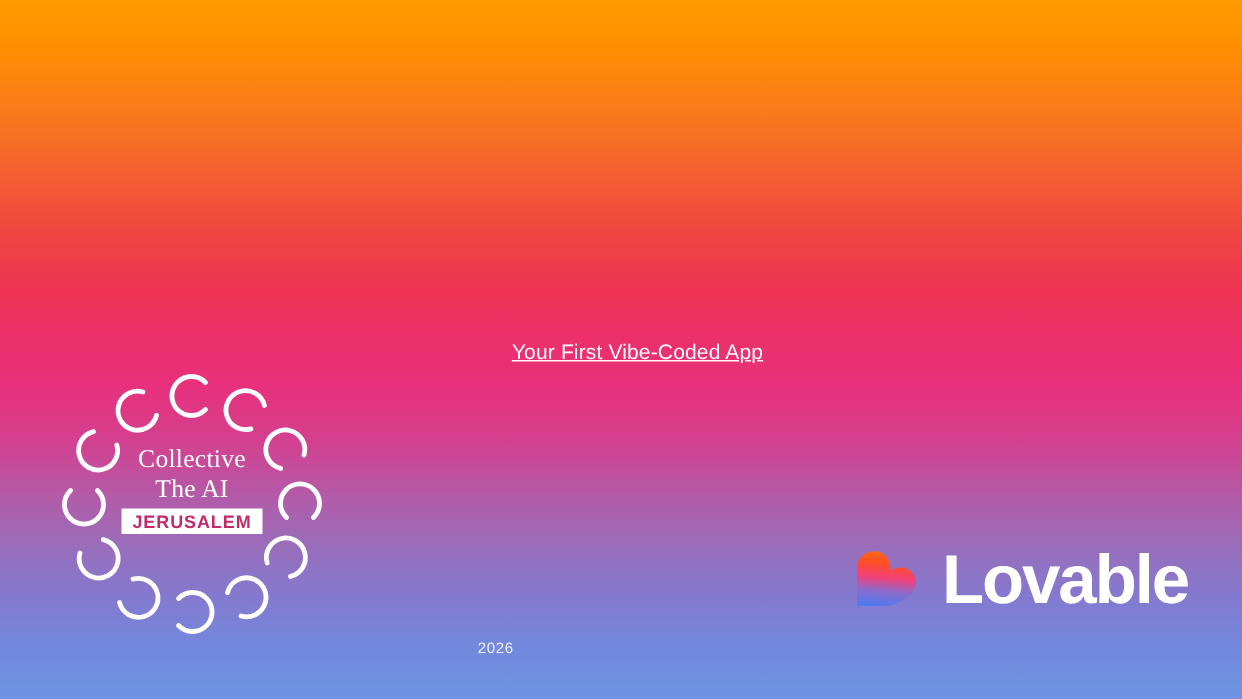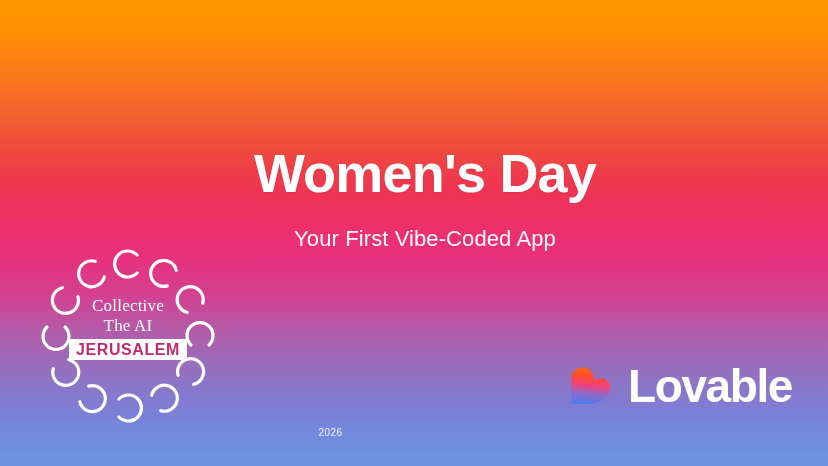--- a/index.html
+++ b/index.html
@@ -44,25 +44,26 @@
     color: #ffffff;
     font-size: 54px;
     line-height: 1.15;
     font-weight: 700;
     letter-spacing: -0.8px;
     margin: 0;
     text-shadow: 0 1px 2px rgba(120, 20, 60, 0.10);
   }
   .slide-subtitle {
     color: #ffffff;
-    font-size: 22px;
+    font-size: 14px;
     font-weight: 400;
     letter-spacing: 0.1px;
     margin: 22px 0 0 0;
     opacity: 0.97;
+    text-decoration: underline;
   }
 
   
   .collective-logo {
     position: absolute;
     left: 48px;
     top: 256px;
     width: 160px;
     height: 160px;
   }
@@ -88,21 +89,21 @@
     line-height: 1.16;
     letter-spacing: 0.2px;
     white-space: nowrap;
   }
   .logo-badge {
     display: inline-block;
     margin-top: 4px;
     background: #ffffff;
     color: #C22A6B;
     font-family: "Liberation Sans", sans-serif;
-    font-size: 16px;
+    font-size: 12px;
     font-weight: 700;
     letter-spacing: 0.6px;
     padding: 2.5px 7px 2px 7px;
     line-height: 1;
   }
 
   
   .lovable-logo {
     position: absolute;
     left: 566px;
@@ -138,21 +139,21 @@
     opacity: 0.9;
   }
 </style>
 </head>
 <body>
 
 <div class="slide">
 
   <div class="title-block">
     <h1 class="slide-title">
-      <span>Women's Day</span><br>
+      <br>
     </h1>
     <p class="slide-subtitle">Your First Vibe-Coded App</p>
   </div>
 
   <div class="collective-logo">
     <svg viewBox="0 0 160 160" aria-hidden="true">
       <g fill="none" stroke="#ffffff" stroke-width="3.2" stroke-linecap="round">
         <g transform="translate(80,8) rotate(0)">
           <path d="M 9,-9 A 13,13 0 1 0 9,9"></path>
         </g>

